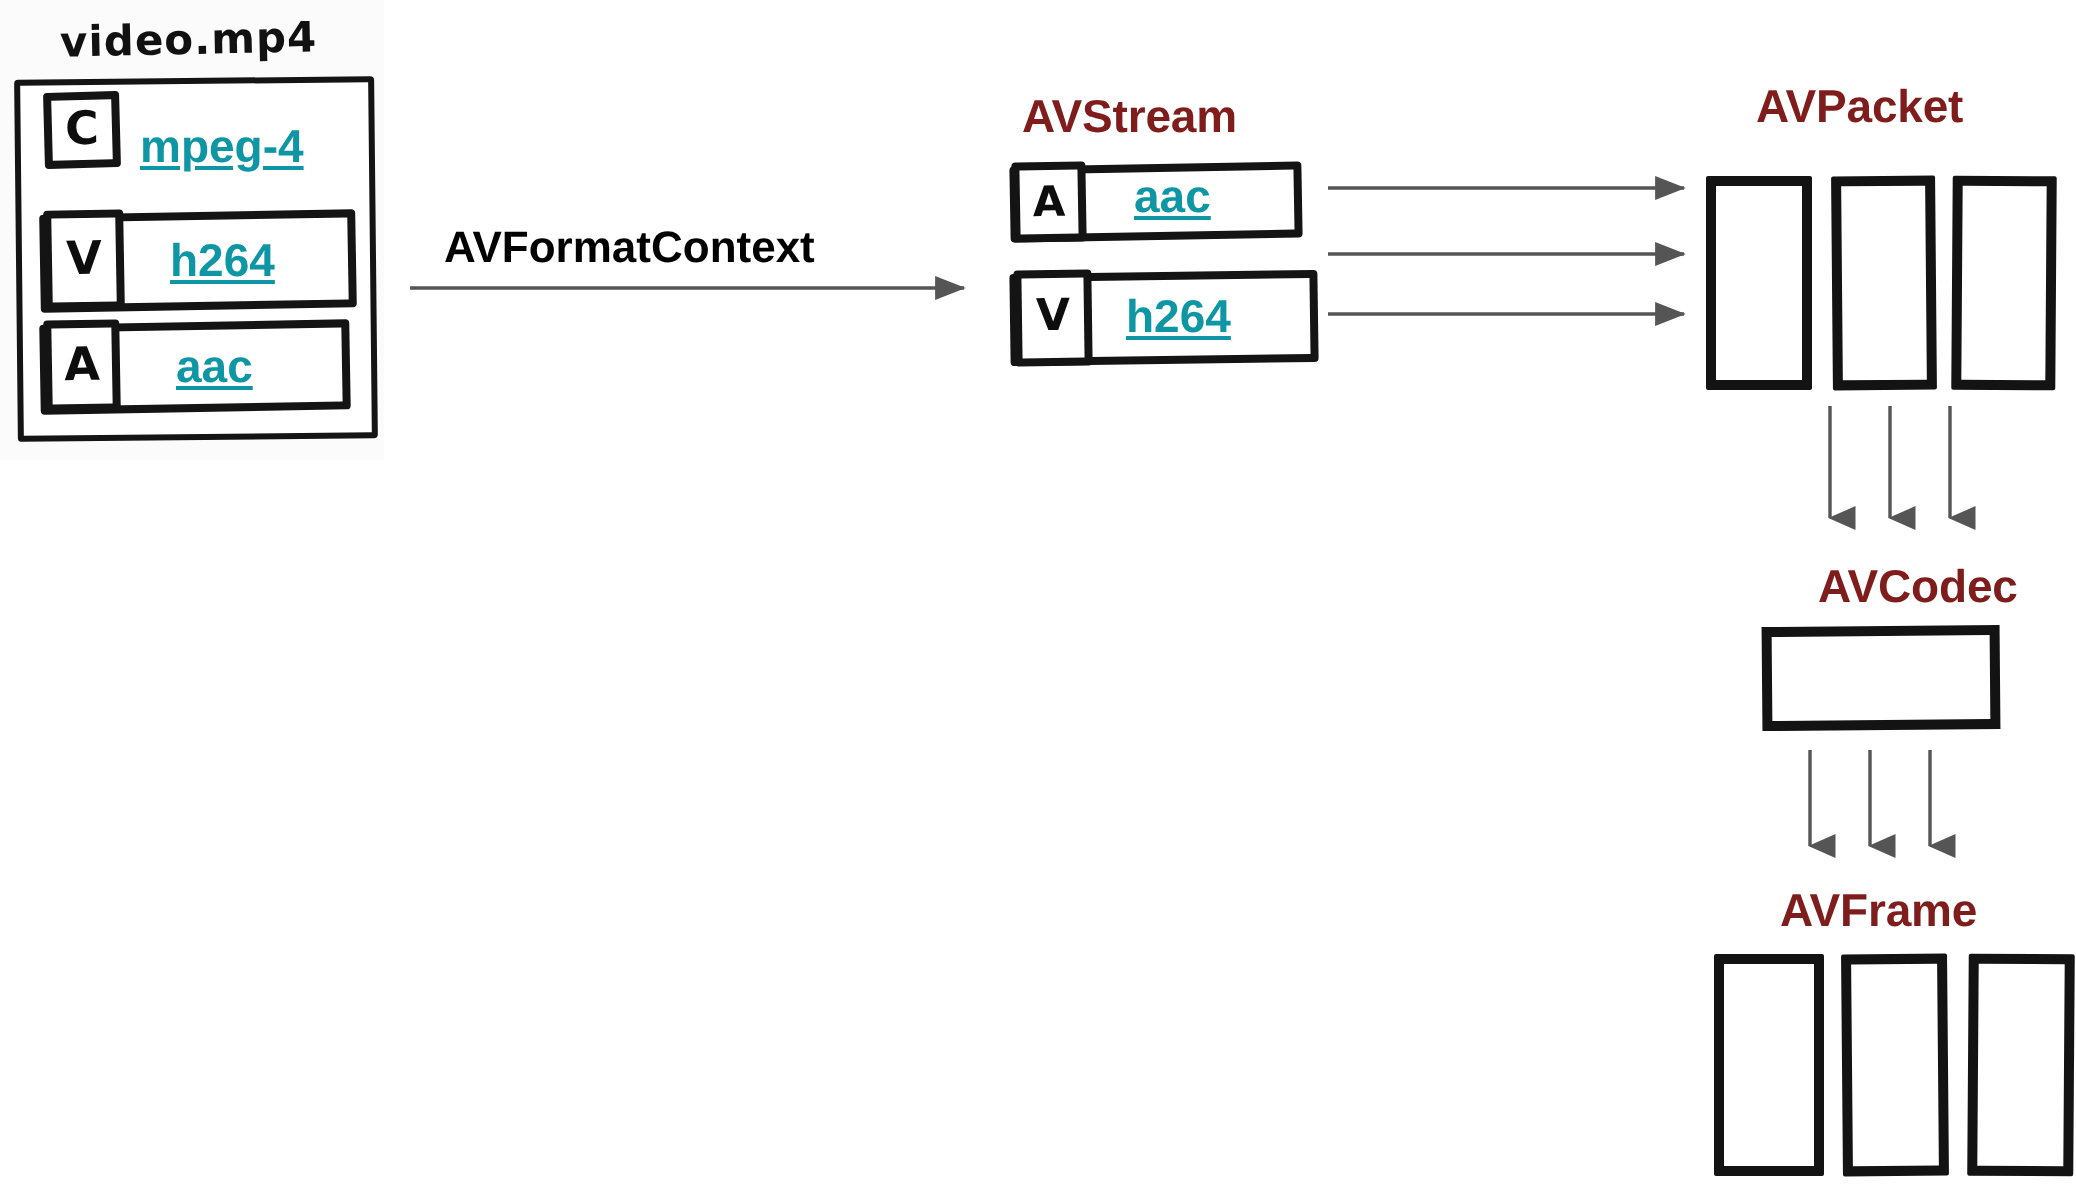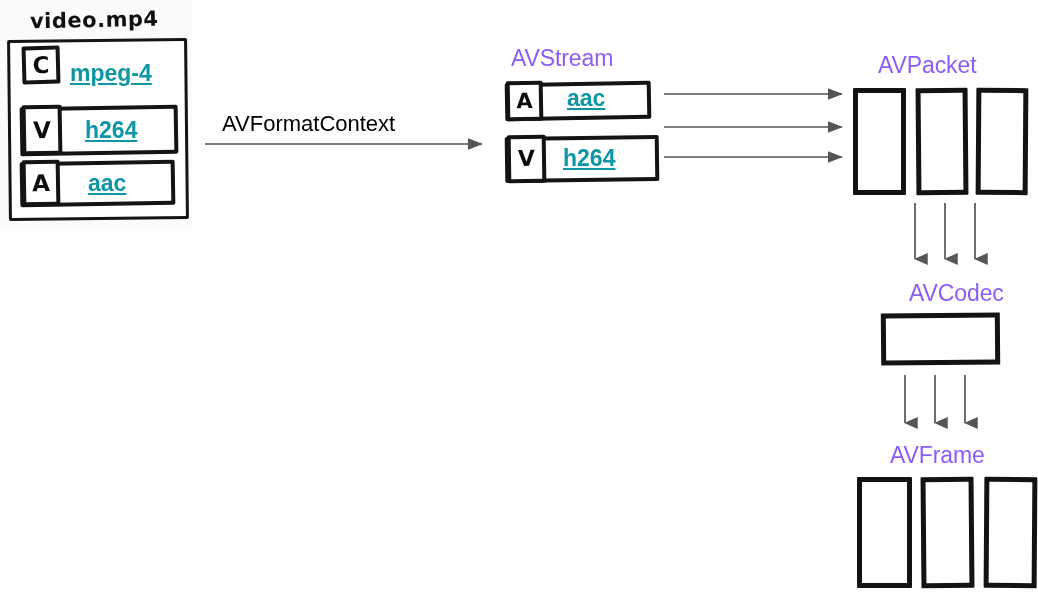--- a/index.html
+++ b/index.html
@@ -18,22 +18,22 @@
     background: #ffffff;
     overflow: hidden;
   }
 
   
   .abs { position: absolute; }
 
   
   .heading {
     font-size: 23px;
-    font-weight: normal;
-    color: #8b5cf6;
+    font-weight: bold;
+    color: #7f1d1d;
     letter-spacing: -0.1px;
     white-space: nowrap;
   }
 
   
   .photo-backdrop {
     background: #fbfbfb;
   }
 
   
@@ -100,21 +100,21 @@
   .codec-box {
     border: 5px solid #131313;
     background: #ffffff;
     box-sizing: border-box;
     transform: rotate(-0.5deg);
   }
 
   
   .arrow-title {
     font-size: 22px;
-    font-weight: normal;
+    font-weight: bold;
     color: #000000;
     white-space: nowrap;
   }
   .arrow-sub {
     font-size: 19px;
     font-weight: bold;
     color: #0e96a4;
     white-space: nowrap;
   }
 
@@ -178,21 +178,21 @@
     <defs>
       <marker id="ah2" markerWidth="9" markerHeight="7" refX="8.5" refY="3.5" orient="auto">
         <polygon points="0 0, 9 3.5, 0 7" fill="#555555"></polygon>
       </marker>
     </defs>
     <line x1="0" y1="9" x2="178" y2="9" stroke="#555555" stroke-width="1.7" marker-end="url(#ah2)"></line>
     <line x1="0" y1="42" x2="178" y2="42" stroke="#555555" stroke-width="1.7" marker-end="url(#ah2)"></line>
     <line x1="0" y1="72" x2="178" y2="72" stroke="#555555" stroke-width="1.7" marker-end="url(#ah2)"></line>
   </svg>
 
-  <div class="abs heading" style="left:878px; top:52px;">AVPacket</div>
+  <div class="abs heading" style="left:878px; top:40px;">AVPacket</div>
 
   <div class="abs bar" style="left:853px; top:88px; width:53px; height:107px;"></div>
   <div class="abs bar b2" style="left:916px; top:88px; width:52px; height:107px;"></div>
   <div class="abs bar b3" style="left:976px; top:88px; width:52px; height:107px;"></div>
 
   <svg class="abs" width="90" height="68" style="left:905px; top:203px;">
     <defs>
       <marker id="ahd" markerWidth="7" markerHeight="8" refX="3.5" refY="7.5" orient="auto">
         <polygon points="0 0, 7 0, 3.5 8" fill="#555555"></polygon>
       </marker>

